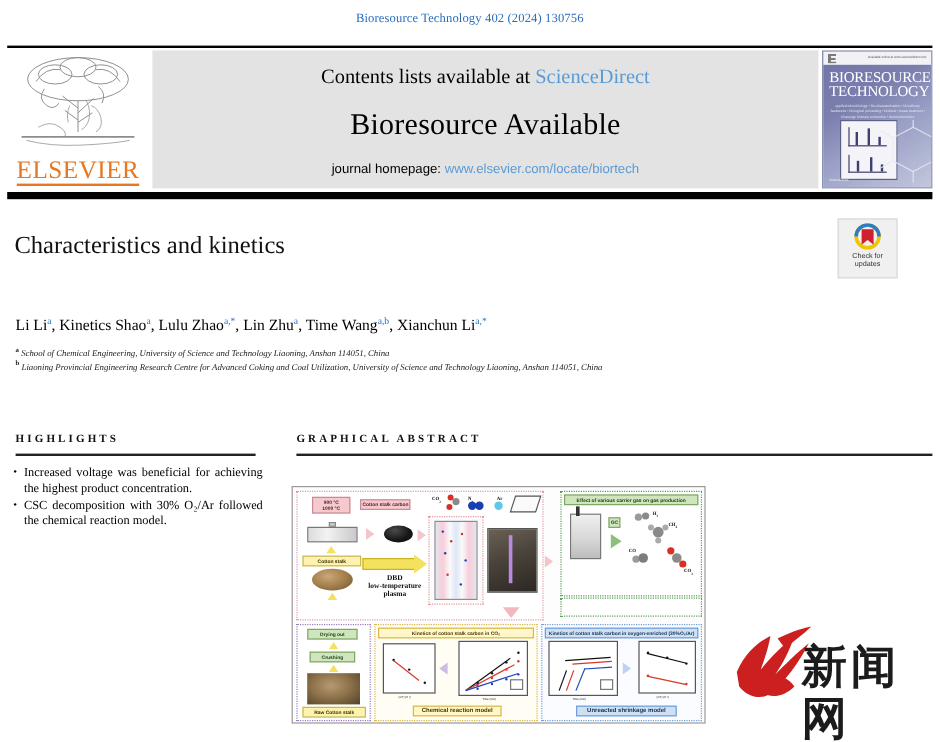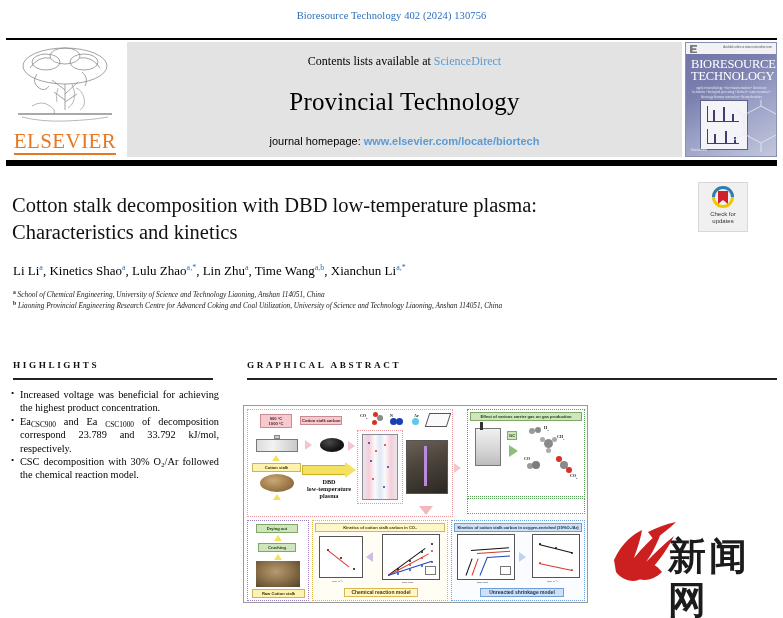--- a/index.html
+++ b/index.html
@@ -88,34 +88,34 @@
     margin-left: 3px;
     margin-right: 3px;
     display: flex;
     flex-direction: column;
     justify-content: space-between;
     align-items: center;
     padding: 12px 0 10px 0;
     box-sizing: border-box;
   }
   .contents-line {
-    font-size: 12px;
+    font-size: 17px;
     font-family: "Liberation Serif", serif;
   }
   .link-blue { color: #5b9bd5; }
   .journal-title-big {
     font-size: 25px;
     font-family: "Liberation Serif", serif;
     letter-spacing: .2px;
   }
   .homepage-line {
     font-size: 11px;
     font-family: "Liberation Sans", sans-serif;
   }
-  .homepage-line .link-blue { font-family: "Liberation Sans", sans-serif; font-weight: bold; }
+  .homepage-line .link-blue { font-family: "Liberation Sans", sans-serif; }
 
   
   .journal-cover {
     width: 92px;
     flex: 0 0 92px;
     position: relative;
     overflow: hidden;
     background: linear-gradient(150deg, #6f74a8 0%, #7b7fae 35%, #9aa0c6 60%, #c3c7dd 100%);
     border: 1px solid #8a8fb5;
     box-sizing: border-box;
@@ -477,21 +477,21 @@
       <path d="M10 73 q20 5 44 4 q26 -1 42 -4" stroke="#9a9a9a" stroke-width="0.7" fill="none"></path>
     </svg>
     <div class="elsevier-word">ELSEVIER</div>
   </div>
 
   <div class="masthead-center">
     <div class="contents-line">
       <span>Contents lists available at</span>
       <span class="link-blue">ScienceDirect</span>
     </div>
-    <div class="journal-title-big">Provincial Technology</div>
+    <div class="journal-title-big">Bioresource Available</div>
     <div class="homepage-line">
       <span>journal homepage:</span>
       <span class="link-blue">www.elsevier.com/locate/biortech</span>
     </div>
   </div>
 
   <div class="journal-cover">
     <div class="cover-topbar"></div>
     <div class="cover-els-mark"></div>
     <div class="cover-tiny-right">Available online at www.sciencedirect.com</div>
@@ -532,40 +532,38 @@
     <path d="M3.5 11 a9.5 9.5 0 0 1 19 0" fill="none" stroke="#2e7cc4" stroke-width="3"></path>
     <path d="M8 5 h10 v13 l-5 -4 l-5 4 z" fill="#cf2030"></path>
   </svg>
   <div class="crossmark-label">
     <div>Check for</div>
     <div>updates</div>
   </div>
 </div>
 
 <div class="article-title">
-  <div>Cotton stalk decomposition with DBD low-temperature plasma:</div>
   <div>Characteristics and kinetics</div>
 </div>
 
 <div class="authors" id="authors"><span>Li Li</span><sup>a</sup>, <span>Kinetics Shao</span><sup>a</sup>, <span>Lulu Zhao</span><sup>a,*</sup>, <span>Lin Zhu</span><sup>a</sup>, <span>Time Wang</span><sup>a,b</sup>, <span>Xianchun Li</span><sup>a,*</sup></div>
 
 <div class="affiliations" id="affiliations">
     <div><sup>a</sup> School of Chemical Engineering, University of Science and Technology Liaoning, Anshan 114051, China</div>
     <div><sup>b</sup> Liaoning Provincial Engineering Research Centre for Advanced Coking and Coal Utilization, University of Science and Technology Liaoning, Anshan 114051, China</div>
   </div>
 
 <div class="sec-head" id="highlights-head">HIGHLIGHTS</div>
 <div class="sec-rule" id="highlights-rule"></div>
 
 <div class="sec-head" id="ga-head">GRAPHICAL ABSTRACT</div>
 <div class="sec-rule" id="ga-rule"></div>
 
 <ul class="highlights-list" id="highlights-list">
     <li>Increased voltage was beneficial for achieving the highest product concentration.</li>
-    <li>Ea<sub>CSC900</sub> and Ea <sub>CSC1000</sub> of decomposition correspond 23.789 and 33.792 kJ/mol, respectively.</li>
     <li>CSC decomposition with 30% O₂/Ar followed the chemical reaction model.</li>
   </ul>
 
 <div class="ga-figure">
 
   <div class="ga-panel" style="left:3px;top:3px;width:206px;height:108px;"></div>
 
   <div class="ga-lbl lbl-pink" style="left:16px;top:8px;width:32px;">
     <div>900 °C</div>
     <div>1000 °C</div>

